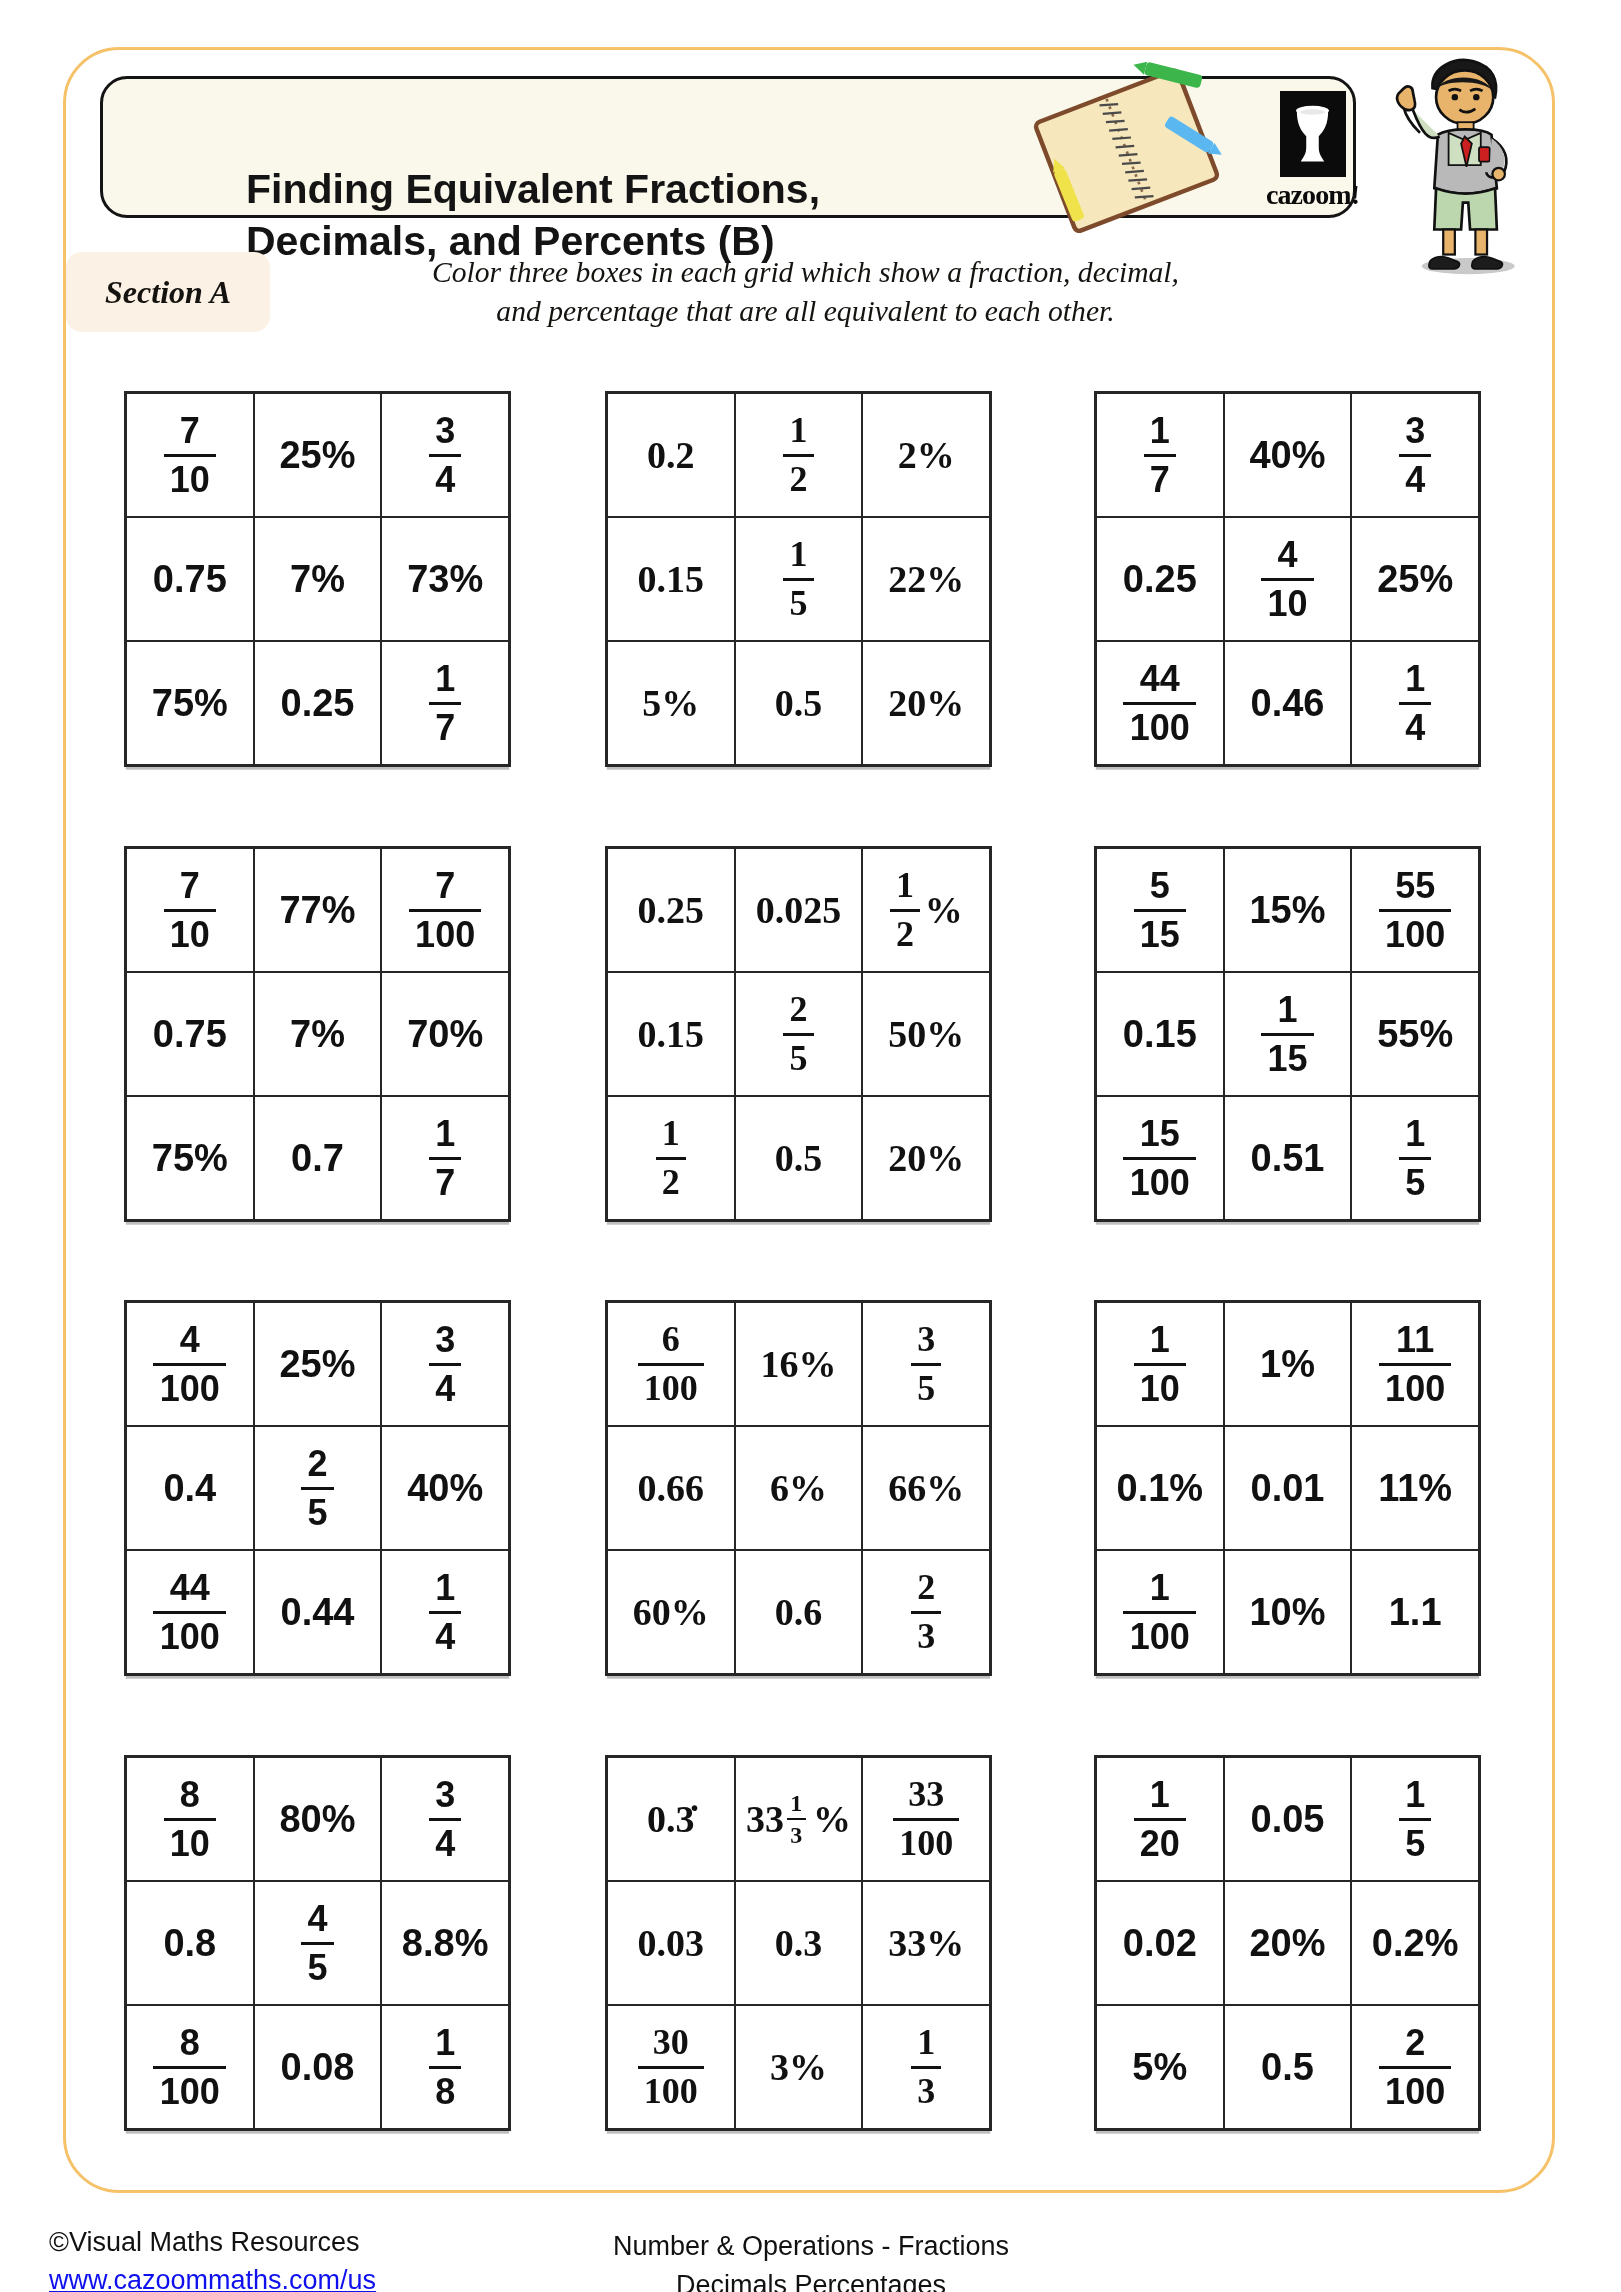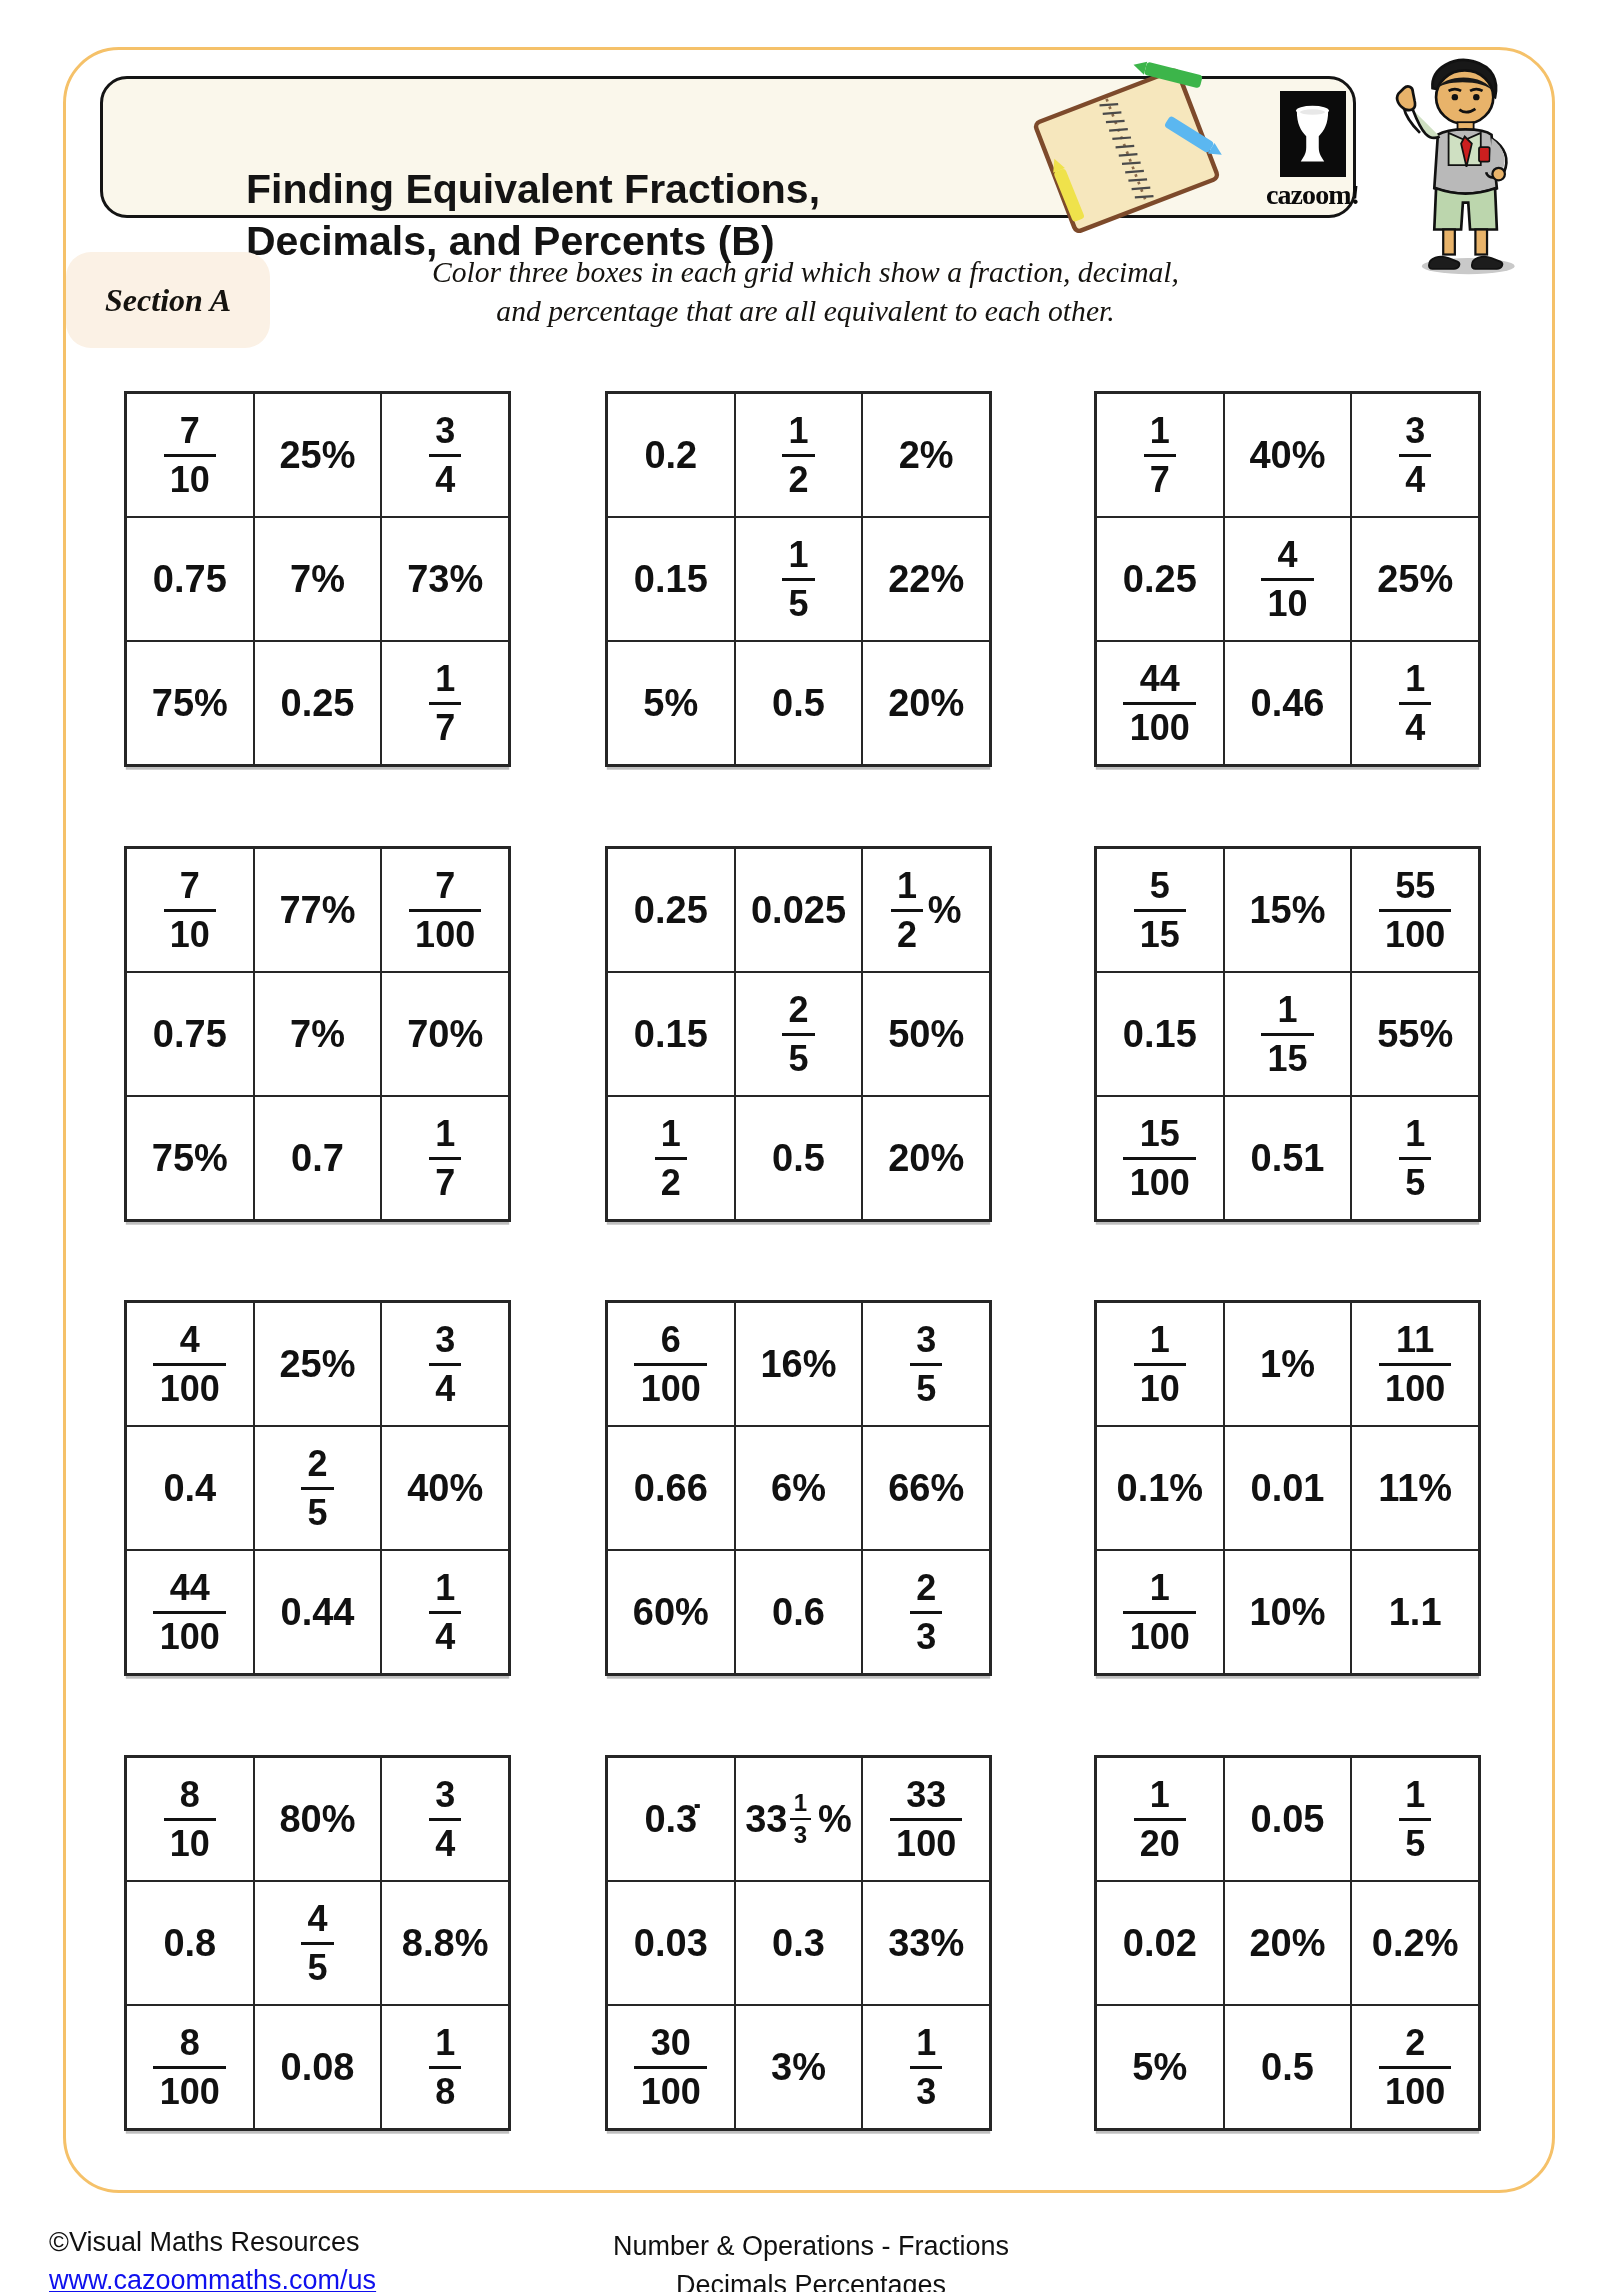--- a/index.html
+++ b/index.html
@@ -21,37 +21,37 @@
     position:absolute;left:143px;top:84px;width:896px;
     font-size:41px;font-weight:700;line-height:1.28;color:#141414;letter-spacing:0px;
   }
   .notebook{position:absolute;left:1019px;top:52px;width:215px;height:193px;}
   .cazoom{position:absolute;left:1243px;top:91px;width:99px;text-align:center;margin-left:20px;}
   .cazoom-box{width:66px;height:86px;background:#0b0b0b;margin:0 auto;display:flex;align-items:center;justify-content:center;}
   .cazoom-text{font-family:"Liberation Serif", serif;font-weight:700;font-size:28px;color:#0b0b0b;margin-top:1.8px;letter-spacing:-0.9px;}
   .boy{position:absolute;left:1386px;top:54px;width:152px;height:224px;}
   
   .section-label{
-    position:absolute;left:66px;top:252px;width:204px;height:96px;
-    background:#fbf1e5;border-radius:25px;display:flex;align-items:center;justify-content:center;
+    position:absolute;left:66px;top:252px;width:204px;height:80px;
+    background:#fbf1e5;border-radius:16px;display:flex;align-items:center;justify-content:center;
     font-family:"Liberation Serif", serif;font-style:italic;font-weight:700;font-size:32px;color:#15130f;
   }
   .instructions{
     position:absolute;left:304px;top:253px;width:1003px;
     font-family:"Liberation Serif", serif;font-style:italic;font-size:29.6px;line-height:1.32;color:#15130f;text-align:center;
   }
   
   .grid{
     position:absolute;width:387px;height:376px;box-sizing:border-box;
     border:2.7px solid #262626;display:grid;
     grid-template-columns:repeat(3,1fr);grid-template-rows:repeat(3,1fr);
     background:#ffffff;box-shadow:0 4.5px 0 -1.8px rgba(110,110,110,0.45);
   }
   .grid:nth-child(3n+1){left:124px;}
-  .grid:nth-child(3n+2){left:605px;}
+  .grid:nth-child(3n+2){left:605px;font-family:Liberation Serif, serif;}
   .grid:nth-child(3n)  {left:1094px;}
   .grid:nth-child(-n+3){top:391px;}
   .grid:nth-child(n+4):nth-child(-n+6){top:846px;}
   .grid:nth-child(n+7):nth-child(-n+9){top:1300px;}
   .grid:nth-child(n+10){top:1755px;}
   .cell{
     border:0.9px solid #262626;display:flex;align-items:center;justify-content:center;
     font-weight:700;font-size:38px;color:#111;box-sizing:border-box;
   }
   .frac{display:inline-flex;flex-direction:column;vertical-align:middle;font-size:36px;line-height:1.05;}

